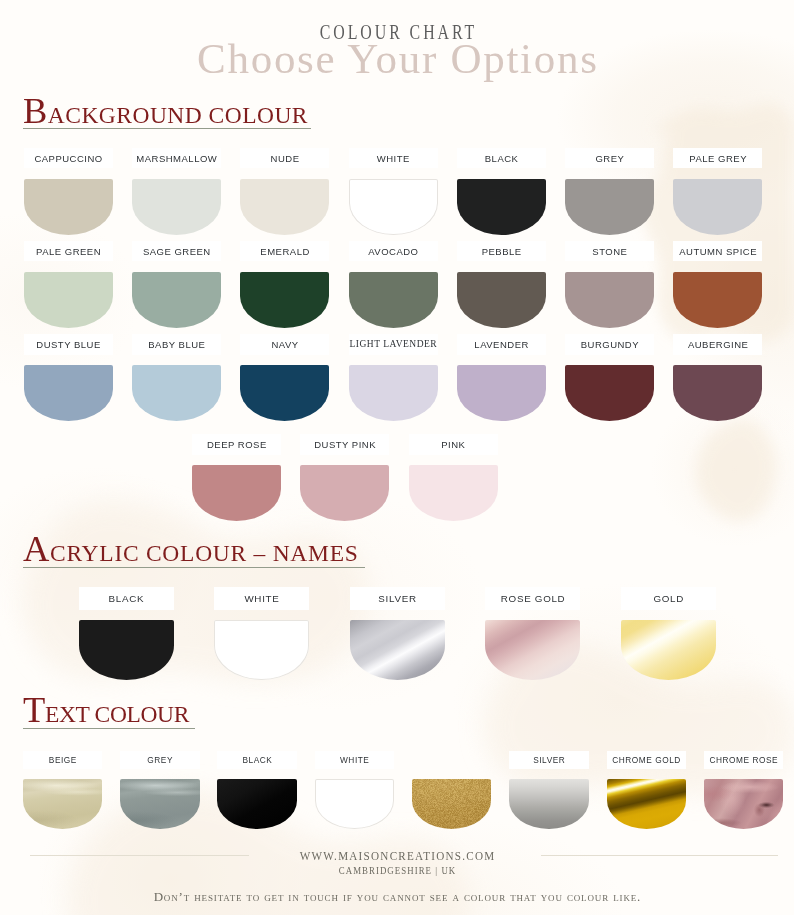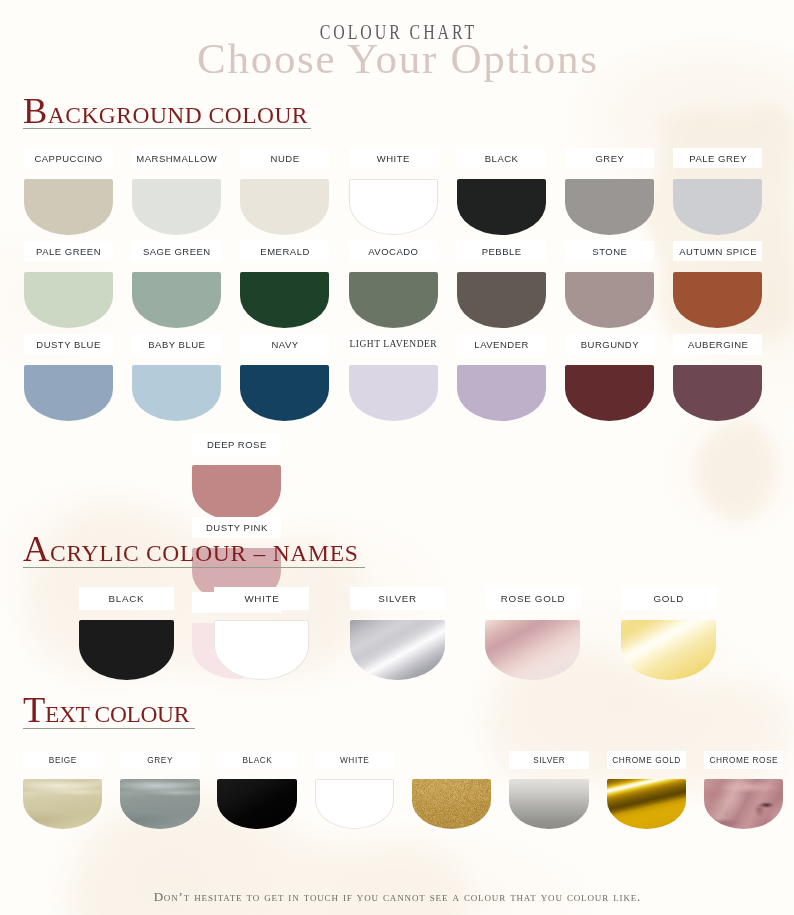--- a/index.html
+++ b/index.html
@@ -240,26 +240,26 @@
         </div>
         <div class="cell" style="width: 89px;">
           <div class="lbl" style="height: 20.4px; top: -30.8px; font-size: 9.5px; letter-spacing: 0.5px; text-indent: 0.5px;">BURGUNDY</div>
           <div class="sw" style="height: 55.8px; background: rgb(98, 44, 46);"></div>
         </div>
         <div class="cell" style="width: 89px;">
           <div class="lbl" style="height: 20.4px; top: -30.8px; font-size: 9.5px; letter-spacing: 0.5px; text-indent: 0.5px;">AUBERGINE</div>
           <div class="sw" style="height: 55.8px; background: rgb(109, 72, 82);"></div>
         </div>
       </div>
-      <div class="row" style="top: 465.1px; left: 192.1px; gap: 19.27px; flex-direction: column;">
+      <div class="row" style="top: 465.1px; left: 192.1px; gap: 19.27px;">
         <div class="cell" style="width: 89px;">
           <div class="lbl" style="height: 20.4px; top: -30.8px; font-size: 9.5px; letter-spacing: 0.5px; text-indent: 0.5px;">DEEP ROSE</div>
           <div class="sw" style="height: 55.8px; background: rgb(193, 135, 135);"></div>
         </div>
-        <div class="cell" style="width: 89px; margin-top: 8px;">
+        <div class="cell" style="width: 89px;">
           <div class="lbl" style="height: 20.4px; top: -30.8px; font-size: 9.5px; letter-spacing: 0.5px; text-indent: 0.5px;">DUSTY PINK</div>
           <div class="sw" style="height: 55.8px; background: rgb(213, 173, 177);"></div>
         </div>
         <div class="cell" style="width: 89px;">
           <div class="lbl" style="height: 20.4px; top: -30.8px; font-size: 9.5px; letter-spacing: 0.5px; text-indent: 0.5px;">PINK</div>
           <div class="sw" style="height: 55.8px; background: rgb(246, 228, 231);"></div>
         </div>
       </div>
       <div class="section-head" style="top: 530.8px;">
         <div class="ttl" style="letter-spacing: 0.73px;"><span class="cap">A</span><span>CRYLIC COLOUR – NAMES</span></div>
@@ -320,14 +320,20 @@
           <div class="lbl" style="height: 18.6px; top: -28.6px; font-size: 8.3px; letter-spacing: 0.55px; text-indent: 0.55px;">CHROME GOLD</div>
           <div class="sw fin-chrome-gold" style="height: 49.3px; background: rgb(205, 166, 10);"></div>
         </div>
         <div class="cell" style="width: 79.4px;">
           <div class="lbl" style="height: 18.6px; top: -28.6px; font-size: 8.3px; letter-spacing: 0.55px; text-indent: 0.55px;">CHROME ROSE</div>
           <div class="sw fin-chrome-rose" style="height: 49.3px; background: rgb(192, 143, 146);"></div>
         </div>
       </div>
     </div>
 
+  <div id="footer">
+    <div id="f-rule-l"></div>
+    <div id="f-rule-r"></div>
+    <div id="f-web">WWW.MAISONCREATIONS.COM</div>
+    <div id="f-loc">CAMBRIDGESHIRE | UK</div>
+  </div>
   <div id="f-note">Don’t hesitate to get in touch if you cannot see a colour that you colour like.</div>
 </div>
 
 </body></html>

